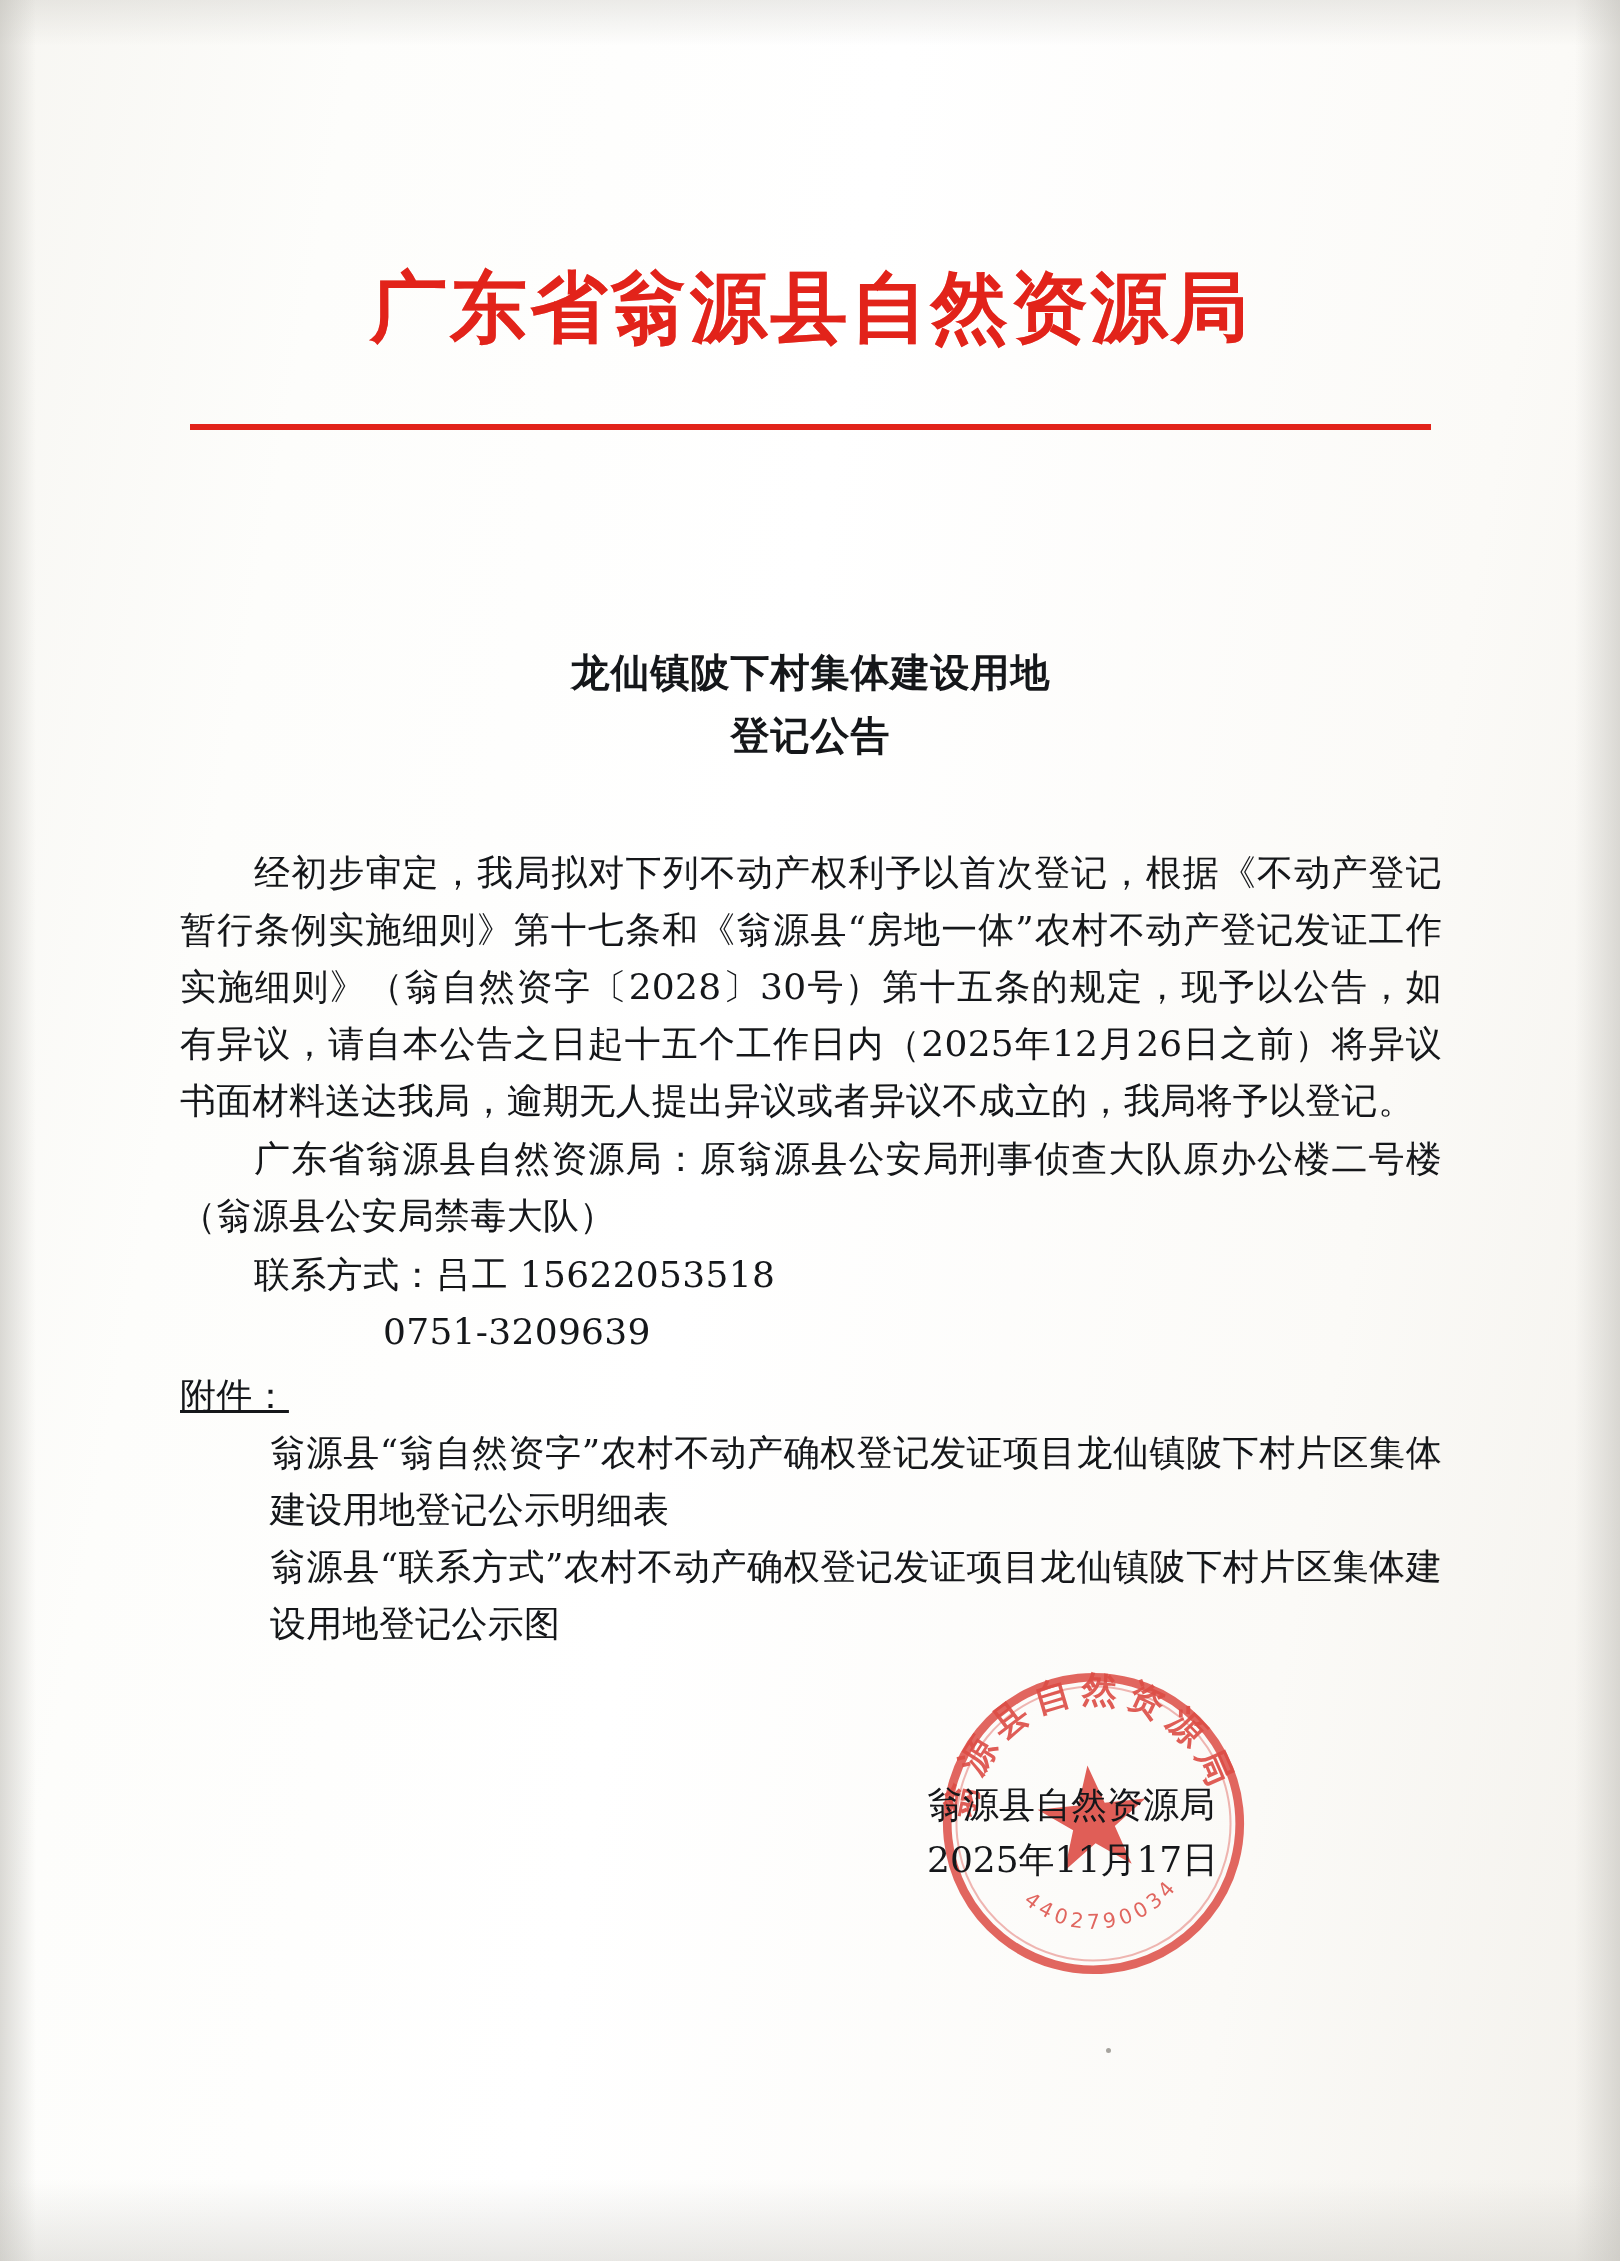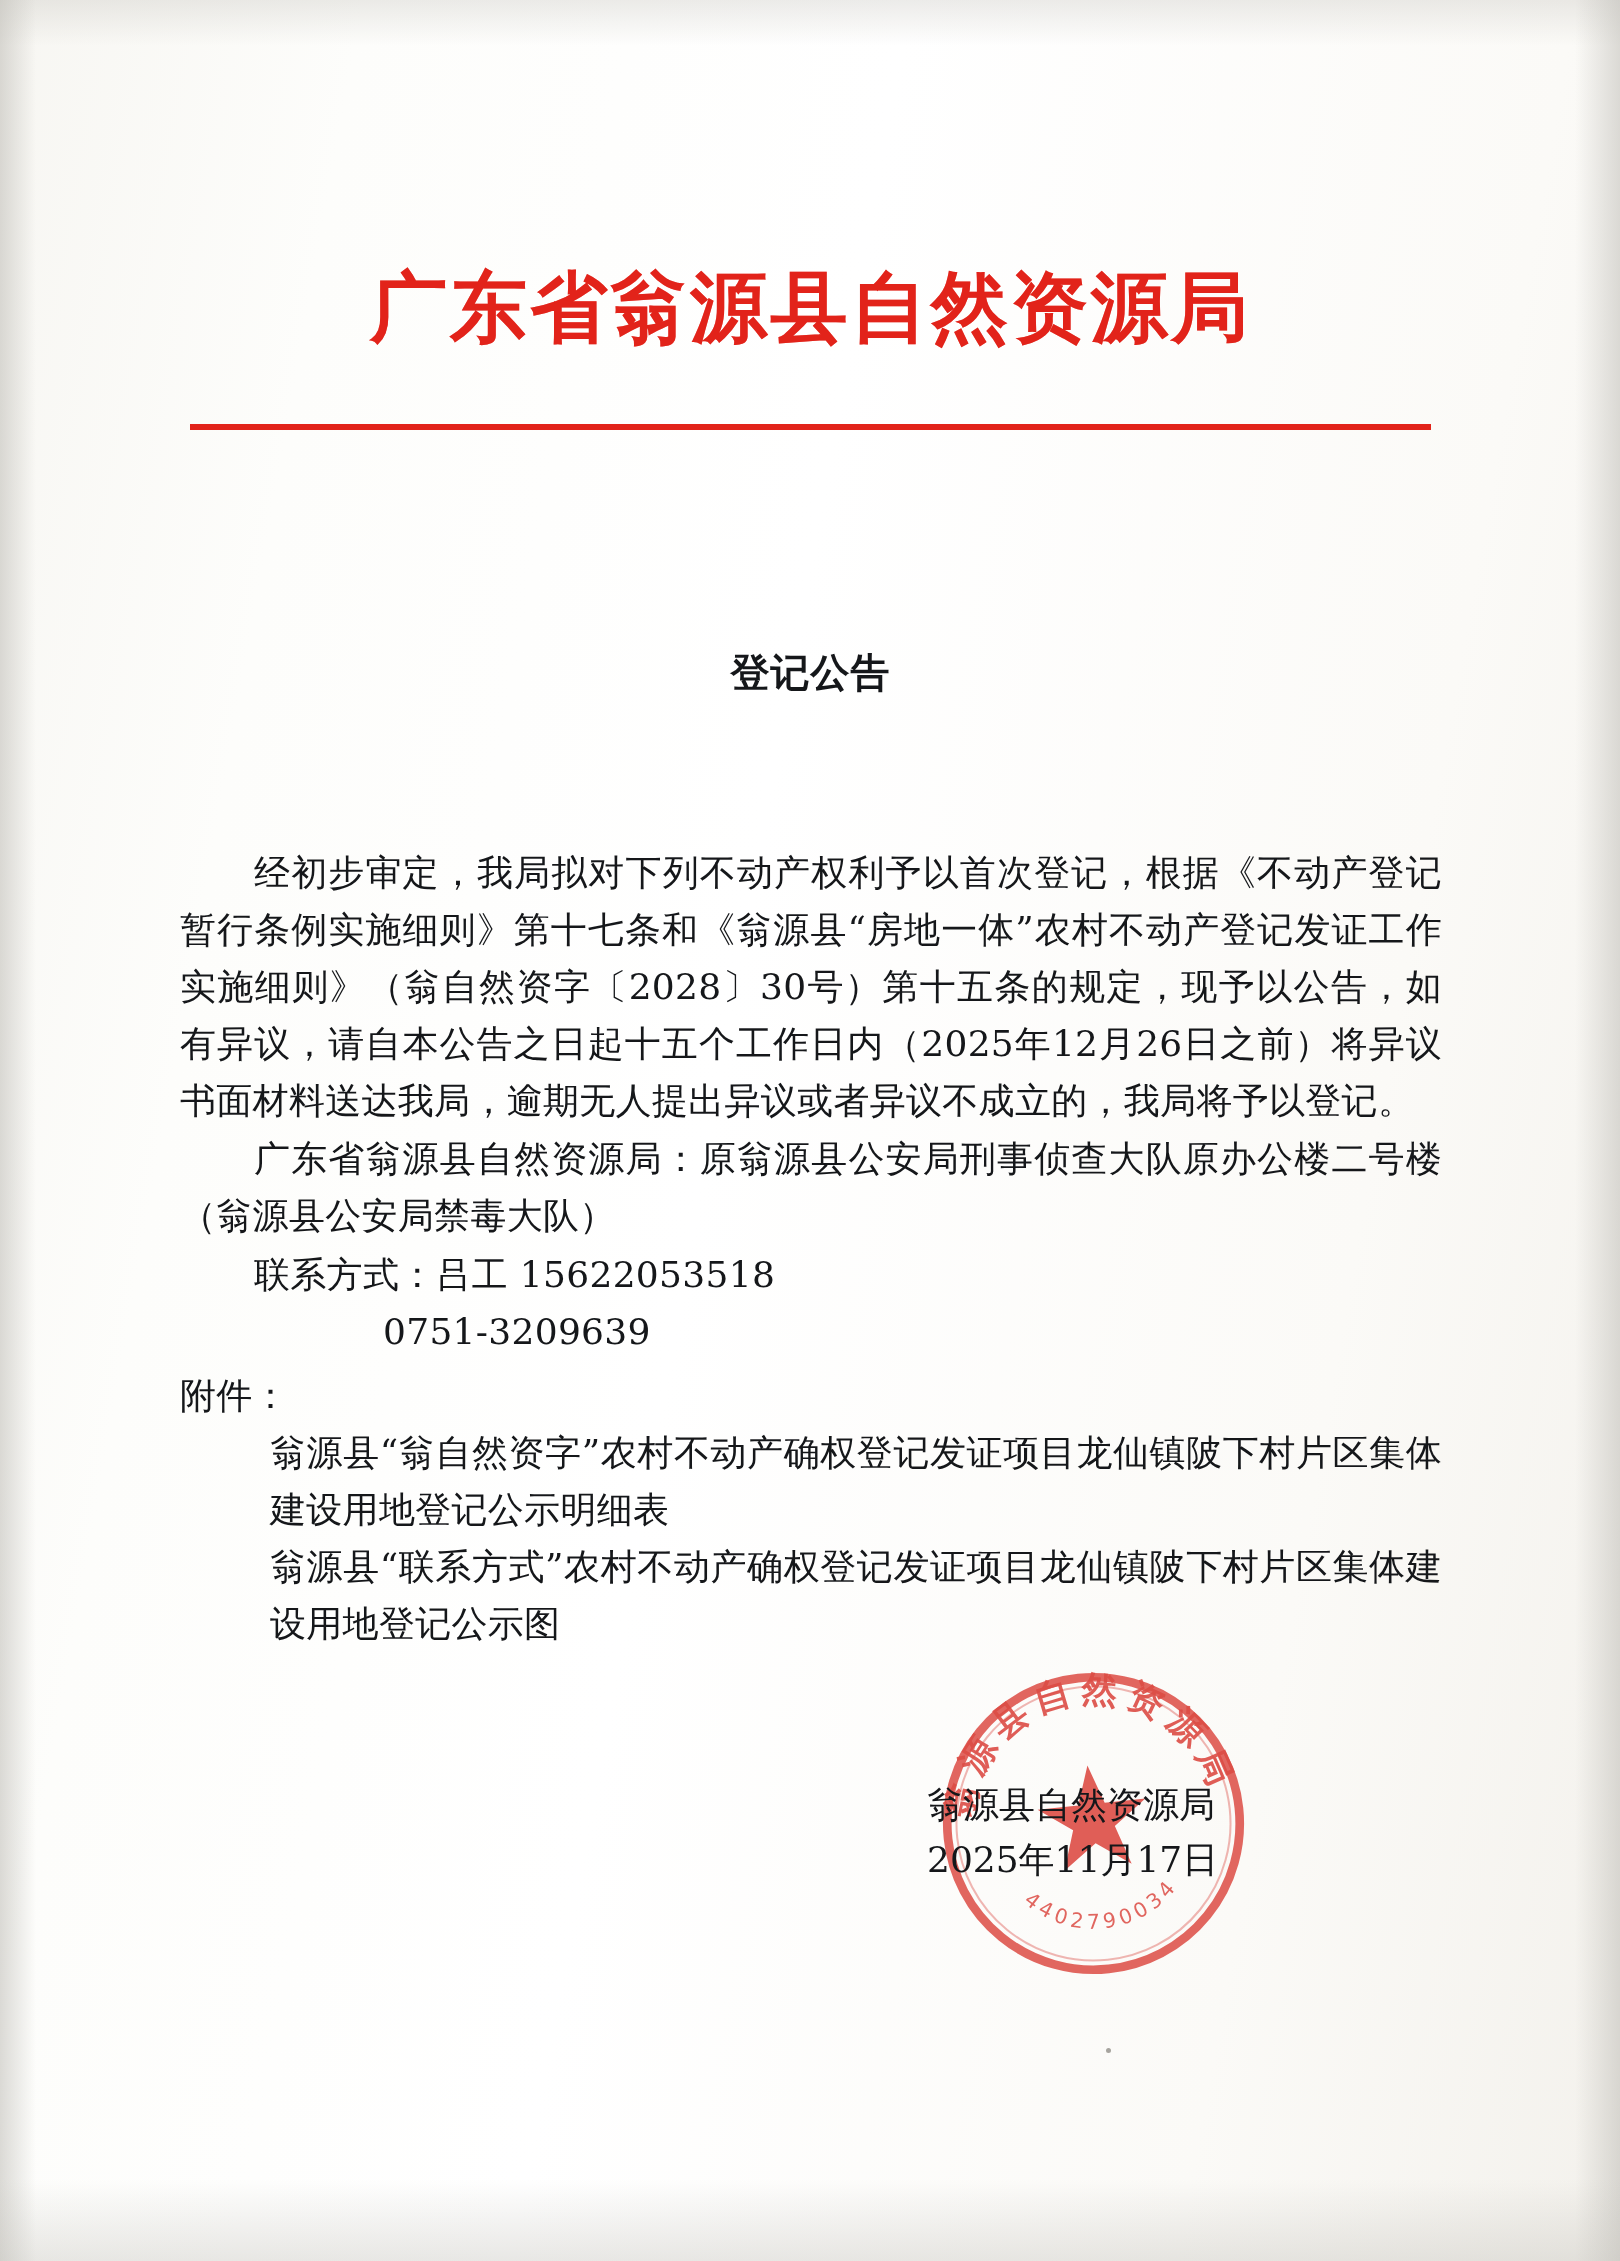--- a/index.html
+++ b/index.html
@@ -118,20 +118,21 @@
   .sub-line {
     margin: 0;
     padding-left: 74px;
   }
   .sub-line.deep {
     padding-left: 203px;
   }
   .attach-label {
     margin: 7.2px 0 0 0;
     padding-left: 0;
+    text-decoration: underline;
   }
   .attach-item {
     margin: 0;
     padding-left: 90px;
     text-indent: 0;
   }
 
   
   .signature {
     position: absolute;
@@ -177,20 +178,21 @@
   <div class="paper-tint"></div>
 
   <div class="content">
 
     <div class="letterhead">
       <div class="letterhead-title">广东省翁源县自然资源局</div>
     </div>
     <div class="letterhead-rule"></div>
 
     <div class="doc-title">
+      <div>龙仙镇陂下村集体建设用地</div>
       <div>登记公告</div>
     </div>
 
     <div class="body-block">
       <p class="para indent2">经初步审定，我局拟对下列不动产权利予以首次登记，根据《不动产登记暂行条例实施细则》第十七条和《翁源县“房地一体”农村不动产登记发证工作实施细则》（翁自然资字〔2028〕30号）第十五条的规定，现予以公告，如有异议，请自本公告之日起十五个工作日内（2025年12月26日之前）将异议书面材料送达我局，逾期无人提出异议或者异议不成立的，我局将予以登记。</p>
 
       <p class="para indent2">广东省翁源县自然资源局：原翁源县公安局刑事侦查大队原办公楼二号楼（翁源县公安局禁毒大队）</p>
 
       <p class="sub-line">联系方式：吕工 15622053518</p>
 

